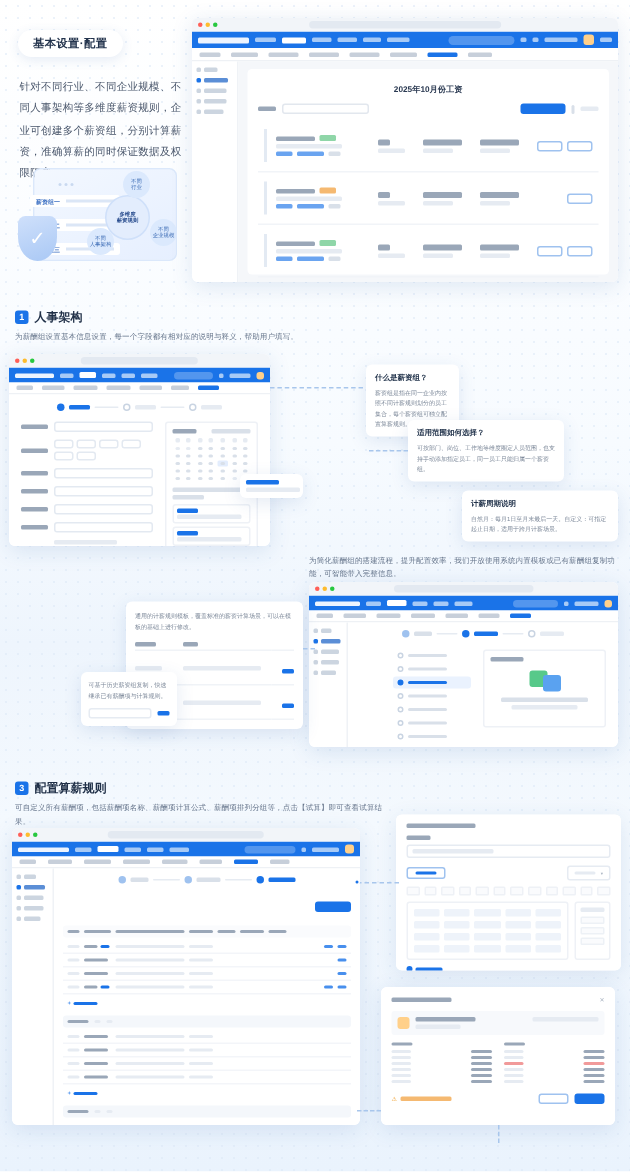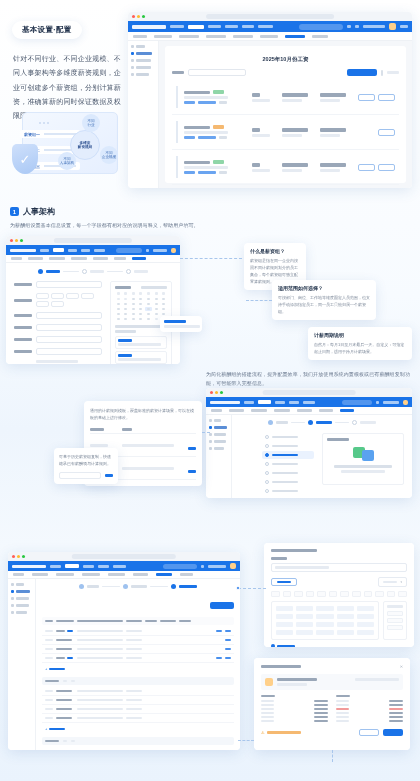--- a/index.html
+++ b/index.html
@@ -727,20 +727,27 @@
 </div>
 <div class="pop" style="left:54px;top:448px;width:64px;padding:5px;">
   <p style="margin-bottom:5px">可基于历史薪资组复制，快速继承已有薪酬项与计算规则。</p>
   <div style="display:flex;align-items:center;gap:4px;">
     <span style="flex:1;height:7px;border:1px solid #e6ebf2;border-radius:2px;display:block"></span>
     <span class="ln bl" style="width:8px"></span>
   </div>
 </div>
 <div class="conn" style="left:202px;top:432px;width:8px;"></div>
 
+<div style="position:absolute;left:10px;top:520px;">
+  <div class="sec-h">
+    <span class="sec-n">3</span>
+    <span class="sec-t">配置算薪规则</span>
+  </div>
+  <div class="sec-d" style="width:250px">可自定义所有薪酬项，包括薪酬项名称、薪酬项计算公式、薪酬项排列分组等，点击【试算】即可查看试算结果。</div>
+</div>
 
 <div class="win" style="left:8px;top:552px;width:232px;height:198px;">
   <div class="win-bar">
     <span class="dot d1"></span>
     <span class="dot d2"></span>
     <span class="dot d3"></span>
     <span class="urlbar"></span>
   </div>
   <div class="appbar" style="height:10px">
     <span class="logo" style="width:34px;height:3px"></span>

